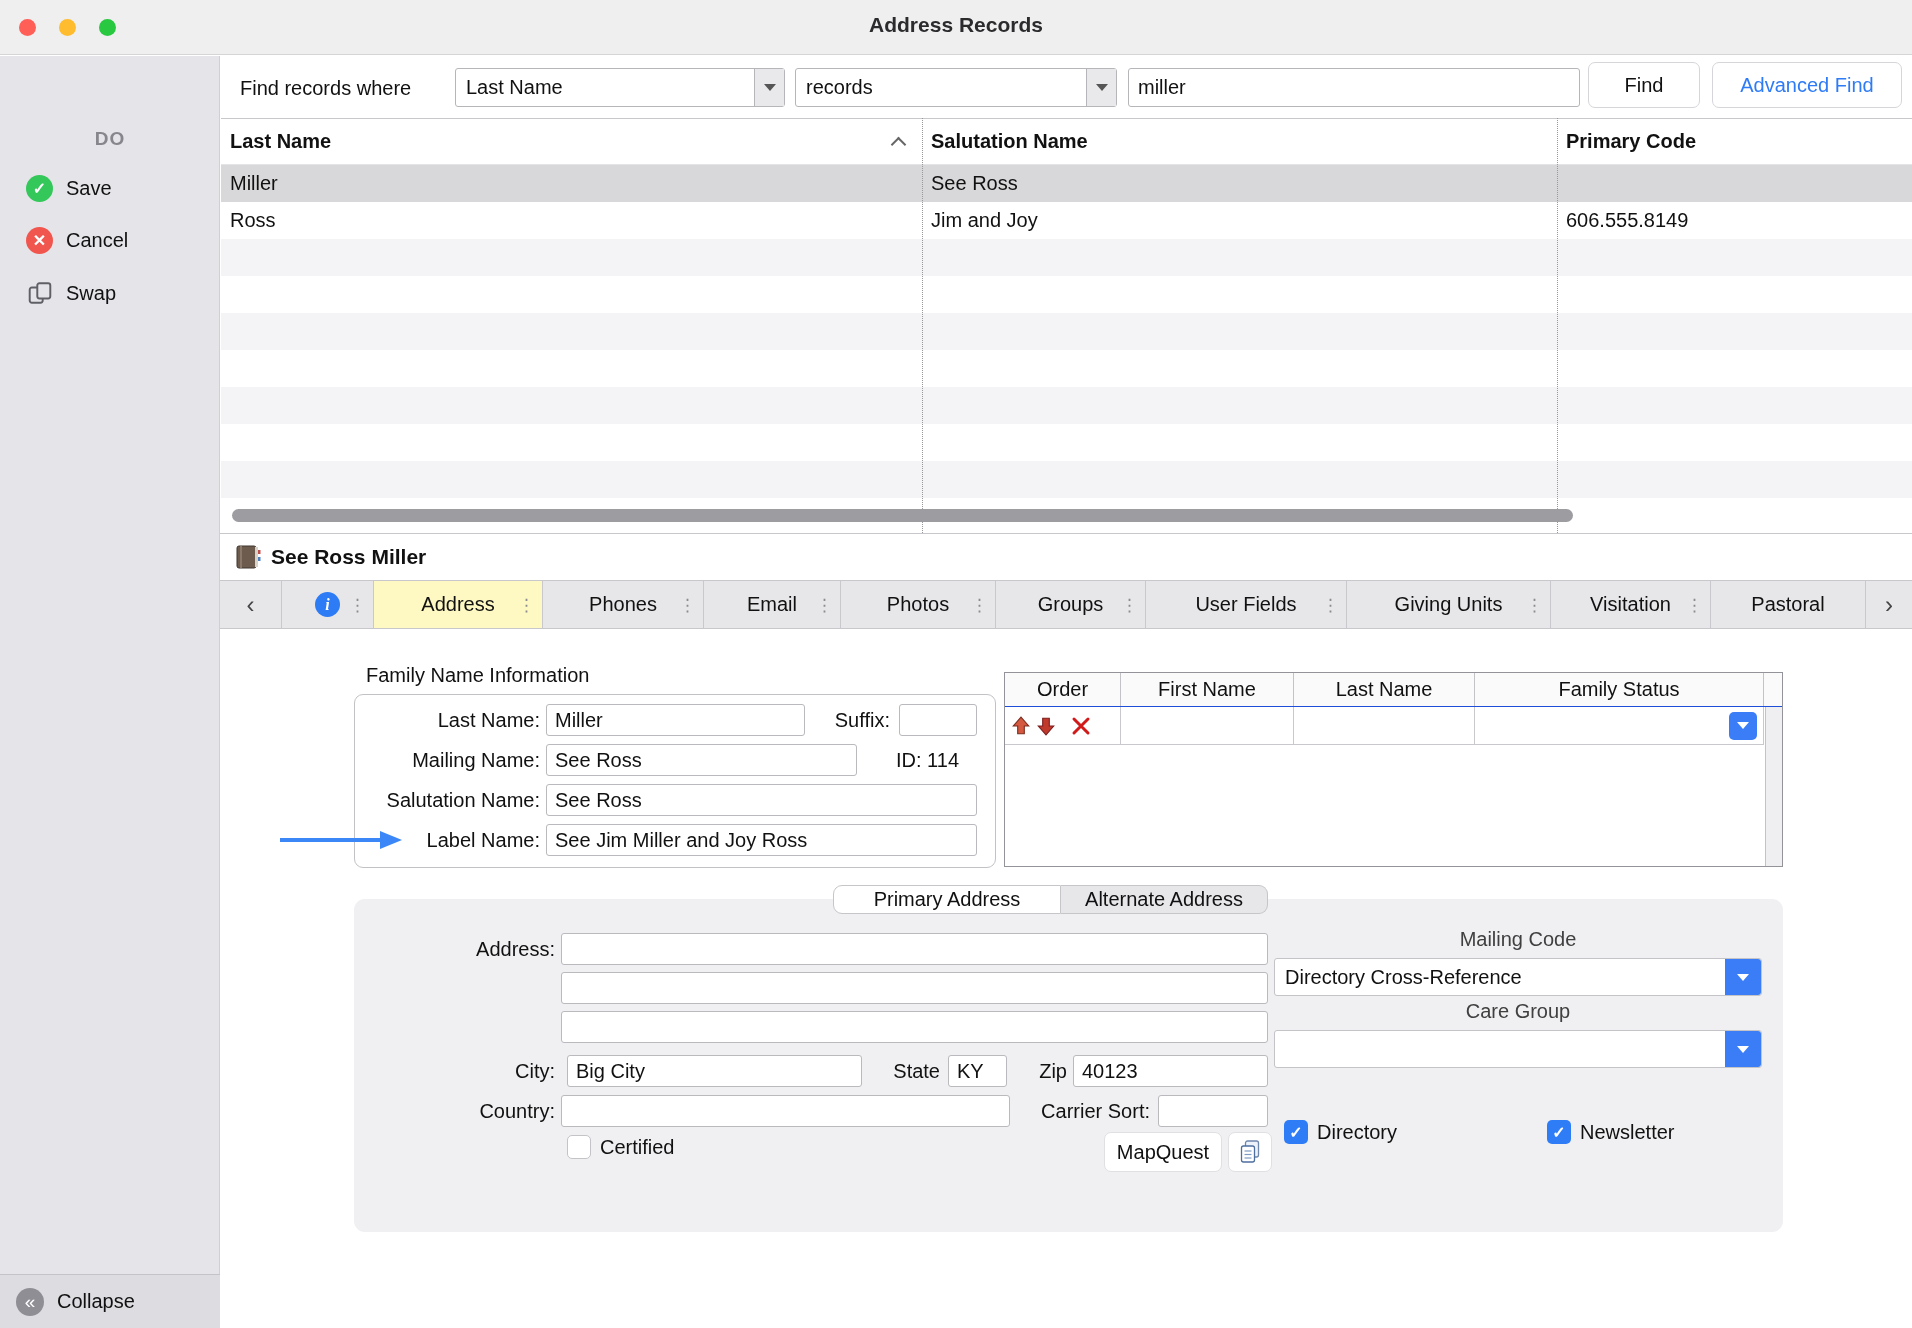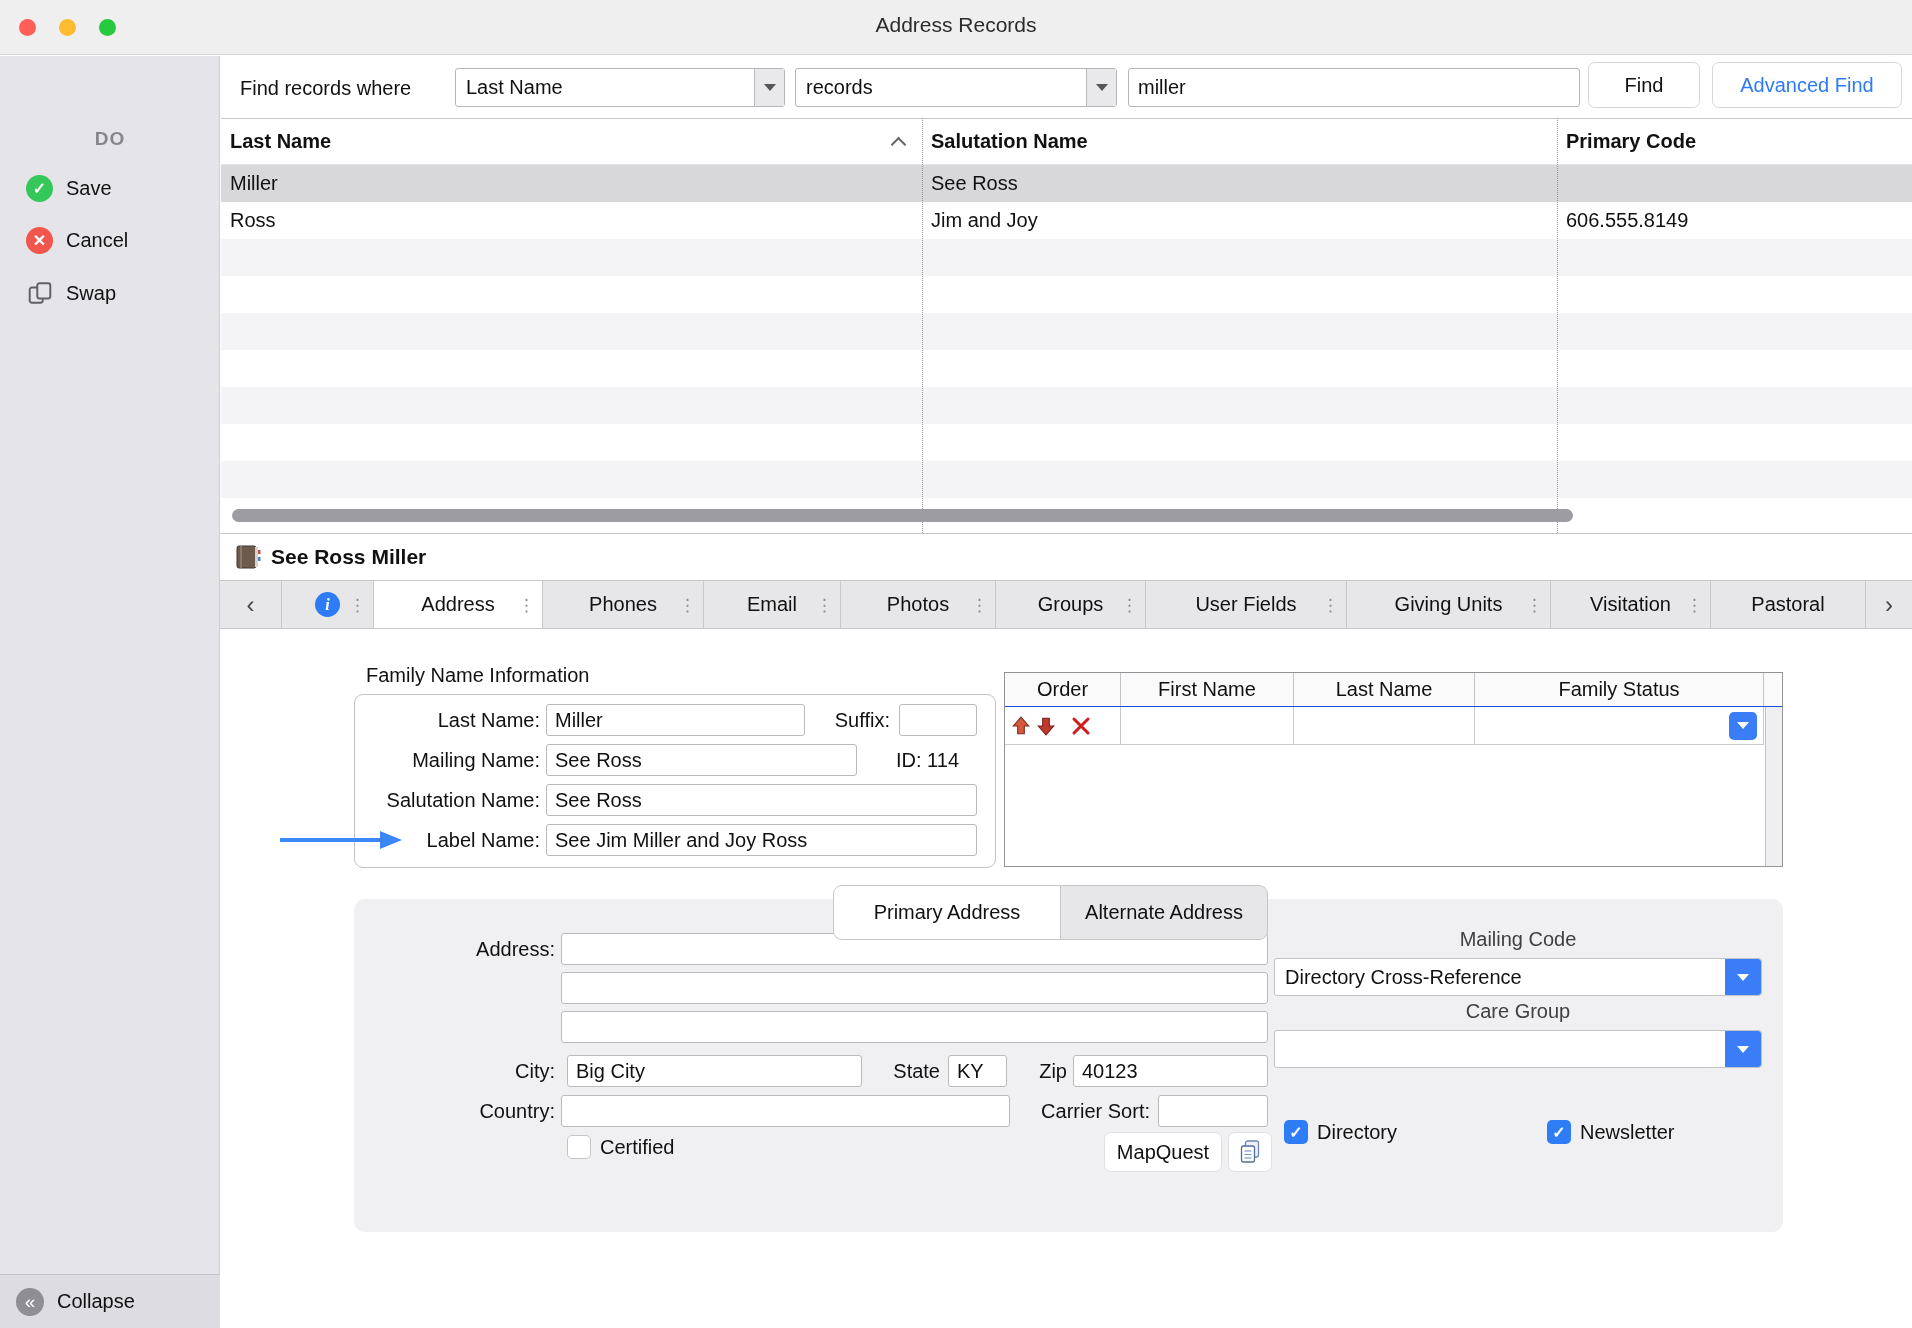--- a/index.html
+++ b/index.html
@@ -1,21 +1,21 @@
 <!DOCTYPE html>
 <html><head>
 <meta charset="utf-8">
 <style>
   *{margin:0;padding:0;box-sizing:border-box}
   html,body{font-family:"Liberation Sans",sans-serif;background:#fff}
   .window{position:relative;width:1912px;height:1328px;background:#fff;overflow:hidden}
 
   
   .titlebar{position:absolute;left:0;top:0;width:1912px;height:55px;background:#f0eff0;border-bottom:1px solid #d5d4d6;z-index:20}
-  .title{position:absolute;left:0;top:13px;width:100%;text-align:center;font-size:21px;font-weight:normal;color:#2b2b2e}
+  .title{position:absolute;left:0;top:13px;width:100%;text-align:center;font-size:21px;font-weight:bold;color:#2b2b2e}
   .light{position:absolute;top:19px;width:17px;height:17px;border-radius:50%}
 
   
   .sidebar{position:absolute;left:0;top:56px;width:220px;height:1272px;background:#e5e4e9;border-right:1px solid #cfcfd4;z-index:10}
   .side-head{position:absolute;top:72px;left:0;width:220px;text-align:center;font-size:19px;font-weight:bold;color:#86868c;letter-spacing:1px}
   .side-item{position:absolute;left:0;width:220px;height:36px;display:flex;align-items:center;cursor:default}
   .side-ico{width:27px;height:27px;border-radius:50%;margin-left:26px;display:flex;align-items:center;justify-content:center;color:#fff;font-size:16px;font-weight:bold;flex:none}
   .side-ico.plain{background:transparent;border-radius:0}
   .side-label{margin-left:13px;font-size:20px;color:#111}
   .collapse-bar{position:absolute;left:0;top:1274px;width:220px;height:54px;background:#dddce1;border-top:1px solid #c4c3c8;display:flex;align-items:center;z-index:11}
@@ -41,21 +41,21 @@
   .chev-up{width:11px;height:11px;border-left:2px solid #666;border-top:2px solid #666;transform:rotate(45deg);margin-left:auto;margin-right:18px;margin-top:6px}
   .vdot{position:absolute;top:118px;height:415px;width:0;border-left:1px dotted #97979c;z-index:5}
   .hscroll{position:absolute;left:232px;top:509px;width:1341px;height:13px;border-radius:7px;background:#9d9da1;z-index:6}
 
   
   .rec-head{position:absolute;left:220px;top:533px;width:1840px;height:47px;background:#fff;border-top:1px solid #c8c8cc;display:flex;align-items:center}
   .rec-title{font-size:21px;font-weight:bold;color:#111;margin-left:10px}
   .rec-count{position:absolute;right:14px;font-size:20px;color:#111}
   .tabbar{position:absolute;left:220px;top:580px;width:1692px;height:49px;background:#e7e6e8;border-top:1px solid #c8c8cc;border-bottom:1px solid #c8c8cc;display:flex;z-index:4}
   .tab{position:relative;height:100%;border-right:1px solid #c9c8cc;display:flex;align-items:center;justify-content:center;font-size:20px;color:#111;flex:none}
-  .tab.sel{background:#ffffff}
+  .tab.sel{background:#fef9c3}
   .dots{position:absolute;right:7px;top:50%;transform:translateY(-50%);color:#8b8b90;font-size:17px}
   .arrowcell{font-size:24px;color:#444}
   .info-circle{width:25px;height:25px;border-radius:50%;background:#2e7bf6;color:#fff;font-size:16px;font-weight:bold;font-style:italic;display:flex;align-items:center;justify-content:center;font-family:"Liberation Serif",serif}
 
   
   .panel-title{position:absolute;font-size:20px;color:#111}
   .family-panel{position:absolute;left:354px;top:694px;width:642px;height:174px;background:#fff;border:1px solid #c2c2c6;border-radius:9px}
   .flabel{position:absolute;font-size:20px;color:#111;height:32px;line-height:32px;text-align:right}
   .field{position:absolute;height:32px;background:#fff;border:1px solid #b9b9be;border-radius:3px;font-size:20px;padding:0 8px;color:#111;font-family:inherit;outline:none}
   .idtext{position:absolute;font-size:20px;color:#111;height:32px;line-height:32px}
@@ -64,21 +64,21 @@
   .members{position:absolute;left:1004px;top:672px;width:779px;height:195px;background:#fff;border:1.5px solid #93939a}
   .m-head{display:flex;height:34px;background:#fafafa;border-bottom:1px solid #1d4ed8;font-size:20px;color:#111}
   .m-hc{display:flex;align-items:center;justify-content:center;border-right:1px solid #c2c2c7;height:100%}
   .m-row{display:flex;height:38px}
   .m-cell{border-right:1px solid #c9c9cd;border-bottom:1px solid #c9c9cd;height:100%;position:relative;display:flex;align-items:center}
   .m-strip{position:absolute;right:0;top:34px;bottom:0;width:17px;background:#efeff2;border-left:1px solid #c2c2c7}
   .bluebox{width:28px;height:28px;background:#3b7df6;border-radius:5px;display:flex;align-items:center;justify-content:center}
 
   
   .addr-panel{position:absolute;left:354px;top:899px;width:1429px;height:333px;background:#f0eff1;border-radius:11px}
-  .addr-tab{position:absolute;height:55px;display:flex;align-items:center;justify-content:center;font-size:20px;color:#111;z-index:5}
+  .addr-tab{position:absolute;height:29px;display:flex;align-items:center;justify-content:center;font-size:20px;color:#111;z-index:5}
   .addr-tab.sel{background:#fff;border:1px solid #c6c6ca;border-radius:9px 0 0 9px}
   .addr-tab.unsel{background:#e7e6e9;border:1px solid #c6c6ca;border-left:none;border-radius:0 9px 9px 0}
   .center-label{position:absolute;font-size:20px;color:#404040;text-align:center}
   .cb{position:absolute;width:24px;height:24px;border-radius:5px}
   .cb.off{background:#fff;border:1.5px solid #c3c3c8}
   .cb.on{background:#2f7df6;color:#fff;display:flex;align-items:center;justify-content:center;font-size:16px;font-weight:bold}
   .cb-label{position:absolute;font-size:20px;color:#111;height:26px;line-height:26px}
 
   .pointer-arrow{position:absolute;left:280px;top:831px;z-index:6}
 </style>

